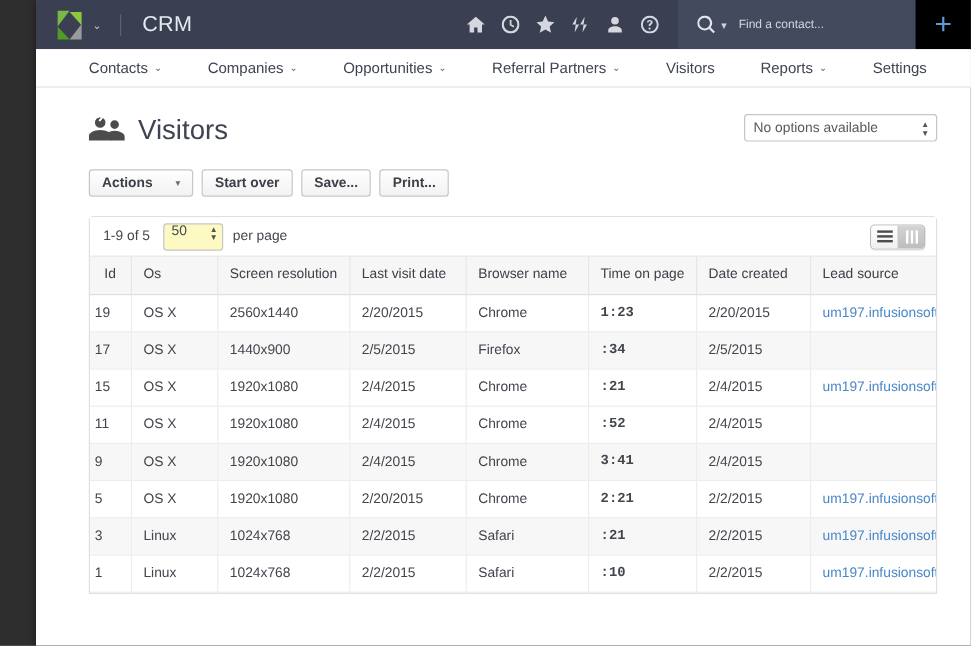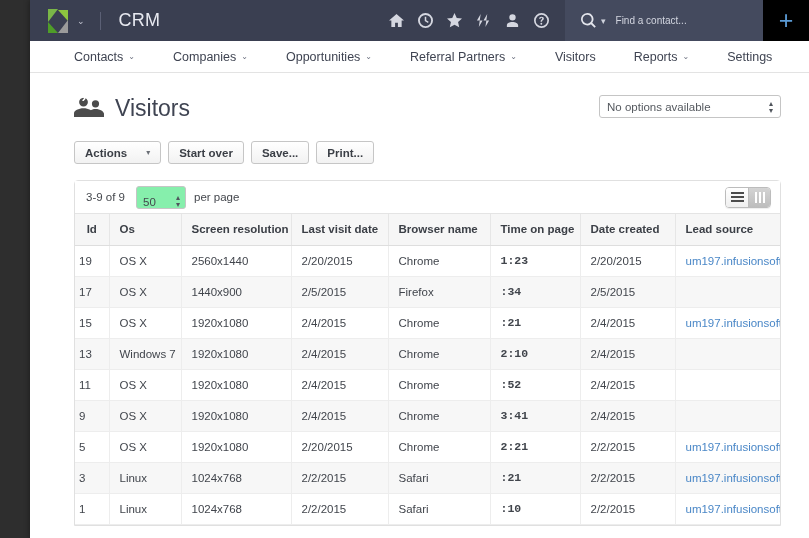--- a/index.html
+++ b/index.html
@@ -84,21 +84,21 @@
 
   
   .page { flex:1 1 auto; padding: 22px 28px 0 44px; position:relative; }
 
   .titlerow { display:flex; align-items:flex-start; justify-content:space-between; }
   .title { display:flex; align-items:center; gap:11px; }
   .title svg { width:30px; height:24px; fill:#4c4c4c; }
   .title h1 { font-size:23px; font-weight:400; color:#3f4452; line-height:1; padding-top:2px; }
 
   .optselect {
-    width:182px; height:23px; border:1px solid #c5c5c5; border-radius:3px;
+    width:161px; height:23px; border:1px solid #c5c5c5; border-radius:3px;
     background:#fff; font-size:11.5px; color:#55595f;
     display:flex; align-items:center; padding:0 7px; position:relative; cursor:pointer;
   }
   .optselect .stepper { position:absolute; right:7px; font-size:8px; line-height:7px; color:#50555c; text-align:center; }
 
   .btnrow { display:flex; gap:7px; margin-top:21px; }
   .btn {
     height:23px; border:1px solid #c6c6c6; border-radius:3px;
     background:linear-gradient(#ffffff,#f2f2f2);
     font-size:11.5px; font-weight:bold; color:#3b3f46;
@@ -108,42 +108,42 @@
 
   
   .gridcard { margin-top:16px; border:1px solid #e0e0e0; border-radius:4px 4px 0 0; background:#fff; }
   .gridtop {
     height:33px; display:flex; align-items:center;
     padding:0 9px 0 11px; border-bottom:1px solid #e4e4e4; background:#fff;
   }
   .gridtop .rng { font-size:11.5px; color:#44474d; }
   .ppselect {
     margin-left:11px; width:50px; height:23px; border:1px solid #c5c5c5; border-radius:3px;
-    background:#86efac; font-size:11.5px; color:#44474d;
-    display:flex; align-items:flex-end; padding:0 6px; position:relative; cursor:pointer;
+    background:#fef9c3; font-size:11.5px; color:#44474d;
+    display:flex; align-items:flex-start; padding:0 6px; position:relative; cursor:pointer;
   }
   .ppselect .stepper { position:absolute; right:5px; font-size:8px; line-height:7px; color:#50555c; text-align:center; }
   .gridtop .pp { font-size:11.5px; color:#44474d; margin-left:8px; }
   .gridtop .sp { flex:1 1 auto; }
   .viewtoggle {
     display:flex; border:1px solid #bcbcbc; border-radius:4px; overflow:hidden;
     box-shadow: 0 1px 1px rgba(0,0,0,.07);
   }
   .vt { width:22px; height:19px; display:flex; align-items:center; justify-content:center; cursor:pointer; }
   .vt.list { background:linear-gradient(#ffffff,#efefef); }
   .vt.cols { background:linear-gradient(#d4d4d4,#bdbdbd); border-left:1px solid #bcbcbc; }
   .vt .bars-h { width:13px; display:flex; flex-direction:column; gap:2px; }
   .vt .bars-h i { display:block; height:2px; background:#4c4c4c; }
   .vt .bars-v { height:11px; display:flex; gap:2px; }
   .vt .bars-v i { display:block; width:2px; background:#ffffff; }
 
   table { width:100%; border-collapse:collapse; table-layout:fixed; }
   thead th {
     height:31px; background:#f6f6f6; border-bottom:1px solid #dedede; border-right:1px solid #e6e6e6;
-    font-size:11.5px; font-weight:bold; color:#3b3f46; text-align:left; padding:0 10px;
+    font-size:11.5px; font-weight:normal; color:#3b3f46; text-align:left; padding:0 10px;
     white-space:nowrap;
   }
   thead th:last-child { border-right:none; }
   tbody td {
     height:31px; border-bottom:1px solid #ededed; border-right:1px solid #ededed;
     font-size:11.5px; color:#41454c; padding:0 10px; white-space:nowrap; overflow:hidden;
   }
   tbody td:last-child { border-right:none; }
   tbody tr.alt td { background:#f7f7f7; }
   td.c-id { text-align:left; padding:0 4px; }
@@ -262,21 +262,21 @@
         <span>Actions</span>
         <span class="bc">▾</span>
       </div>
       <div class="btn">Start over</div>
       <div class="btn">Save...</div>
       <div class="btn">Print...</div>
     </div>
 
     <div class="gridcard">
       <div class="gridtop">
-        <span class="rng">3-9 of 9</span>
+        <span class="rng">1-9 of 5</span>
         <div class="ppselect">
           <span>50</span>
           <span class="stepper">▴<br>▾</span>
         </div>
         <span class="pp">per page</span>
         <span class="sp"></span>
         <div class="viewtoggle">
           <div class="vt list">
             <span class="bars-h">
                 <i></i>
@@ -341,30 +341,20 @@
             <tr>
               <td class="c-id">15</td>
               <td>OS X</td>
               <td>1920x1080</td>
               <td>2/4/2015</td>
               <td>Chrome</td>
               <td class="c-time">:21</td>
               <td>2/4/2015</td>
               <td class="c-lead"><a>um197.infusionsoft.com</a></td>
             </tr>
-            <tr class="alt">
-              <td class="c-id">13</td>
-              <td>Windows 7</td>
-              <td>1920x1080</td>
-              <td>2/4/2015</td>
-              <td>Chrome</td>
-              <td class="c-time">2:10</td>
-              <td>2/4/2015</td>
-              <td class="c-lead"></td>
-            </tr>
             <tr>
               <td class="c-id">11</td>
               <td>OS X</td>
               <td>1920x1080</td>
               <td>2/4/2015</td>
               <td>Chrome</td>
               <td class="c-time">:52</td>
               <td>2/4/2015</td>
               <td class="c-lead"></td>
             </tr>

